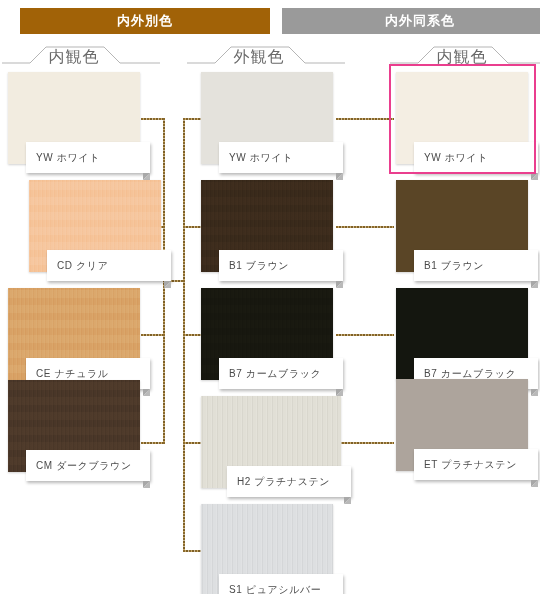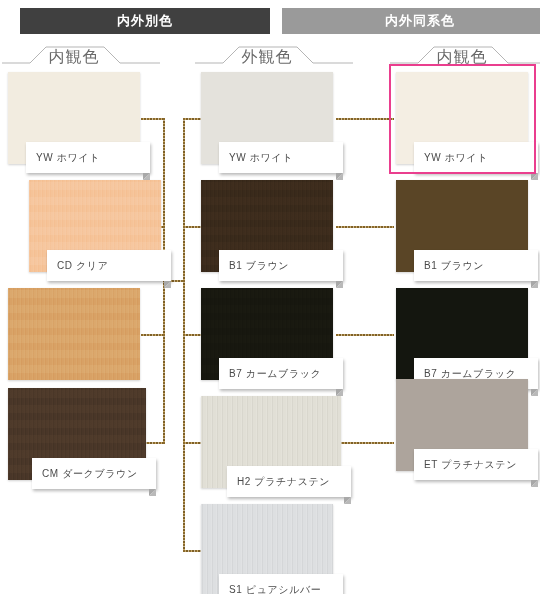--- a/index.html
+++ b/index.html
@@ -97,35 +97,35 @@
   .vline{
     position:absolute;width:2px;
     background:repeating-linear-gradient(0deg,
       #8a6a2d 0px,#8a6a2d 2px,#c9a96a 2px,#c9a96a 3px,
       #7d5f26 3px,#7d5f26 5px,rgba(160,130,70,.55) 5px,rgba(160,130,70,.55) 6px);
   }
 </style>
 </head>
 <body>
 
-<div class="banner" id="banner-left" style="background: #404040;">
+<div class="banner" id="banner-left" style="background: #a16207;">
   <span>内外別色</span>
 </div>
 <div class="banner" id="banner-right" style="background: rgb(154, 154, 154);">
   <span>内外同系色</span>
 </div>
 
 <div class="tabwrap" id="tab-0" style="left:8px;width:132px;">
   <svg width="190" height="22" viewBox="0 0 190 22">
     <path d="M-6 19 L22 19 L38 3 L96 3 L112 19 L152 19" fill="none" stroke="#b5b5b5" stroke-width="1"></path>
   </svg>
   <div class="tabtext">内観色</div>
 </div>
 
-<div class="tabwrap" id="tab-1" style="left:201px;width:132px;">
+<div class="tabwrap" id="tab-1" style="left:193px;width:132px;">
   <svg width="190" height="22" viewBox="0 0 190 22">
     <path d="M-6 19 L22 19 L38 3 L96 3 L112 19 L152 19" fill="none" stroke="#b5b5b5" stroke-width="1"></path>
   </svg>
   <div class="tabtext">外観色</div>
 </div>
 
 <div class="tabwrap" id="tab-2" style="left:396px;width:132px;">
   <svg width="190" height="22" viewBox="0 0 190 22">
     <path d="M-6 19 L22 19 L38 3 L96 3 L112 19 L152 19" fill="none" stroke="#b5b5b5" stroke-width="1"></path>
   </svg>
@@ -166,22 +166,26 @@
       </div>
     <div class="plate">
       <span>CD クリア</span>
       <i class="fold"></i>
     </div>
   </div>
   <div class="swatch" style="top:216px;">
     <div class="face" style="background: rgb(217, 163, 103);">
         <div class="grain"></div>
       </div>
-  </div>
-  <div class="swatch" style="top:316px;padding-left:6px;">
+    <div class="plate">
+      <span>CE ナチュラル</span>
+      <i class="fold"></i>
+    </div>
+  </div>
+  <div class="swatch" style="top:308px;">
     <div class="face" style="background: rgb(74, 55, 40);">
         <div class="grain"></div>
       </div>
     <div class="plate">
       <span>CM ダークブラウン</span>
       <i class="fold"></i>
     </div>
   </div>
 </div>
 

